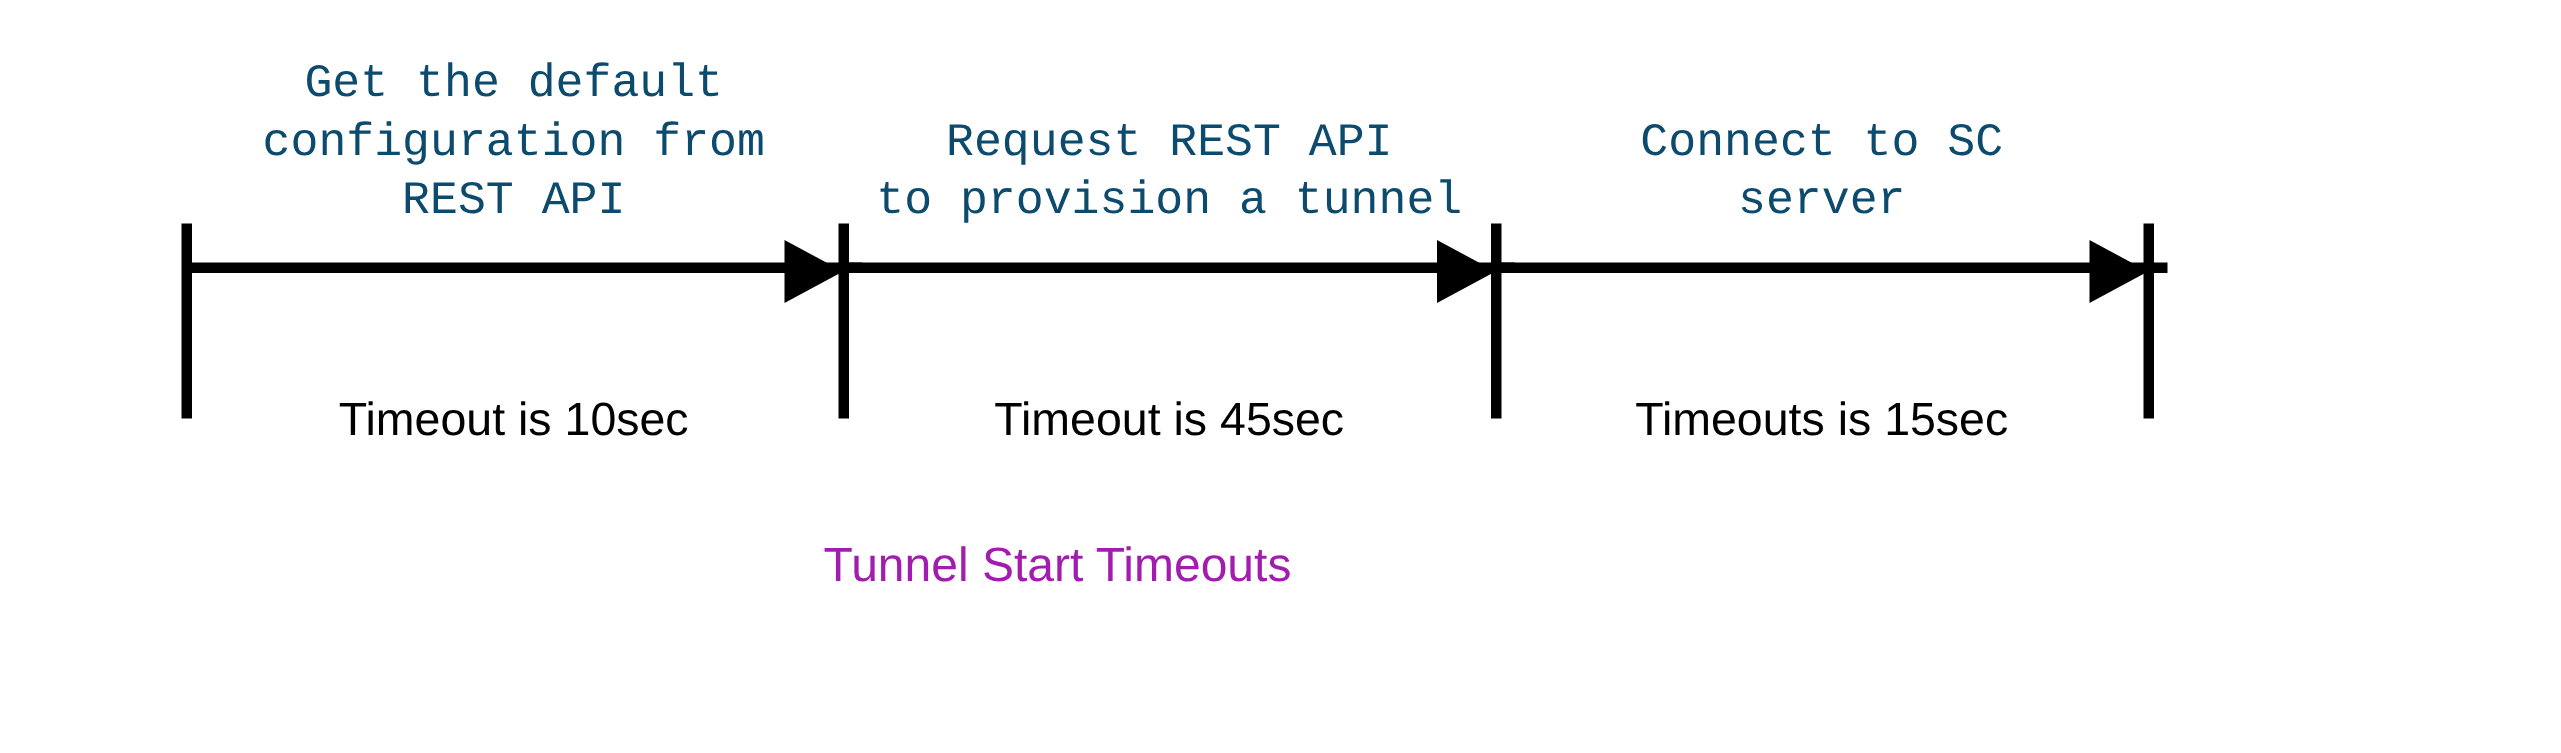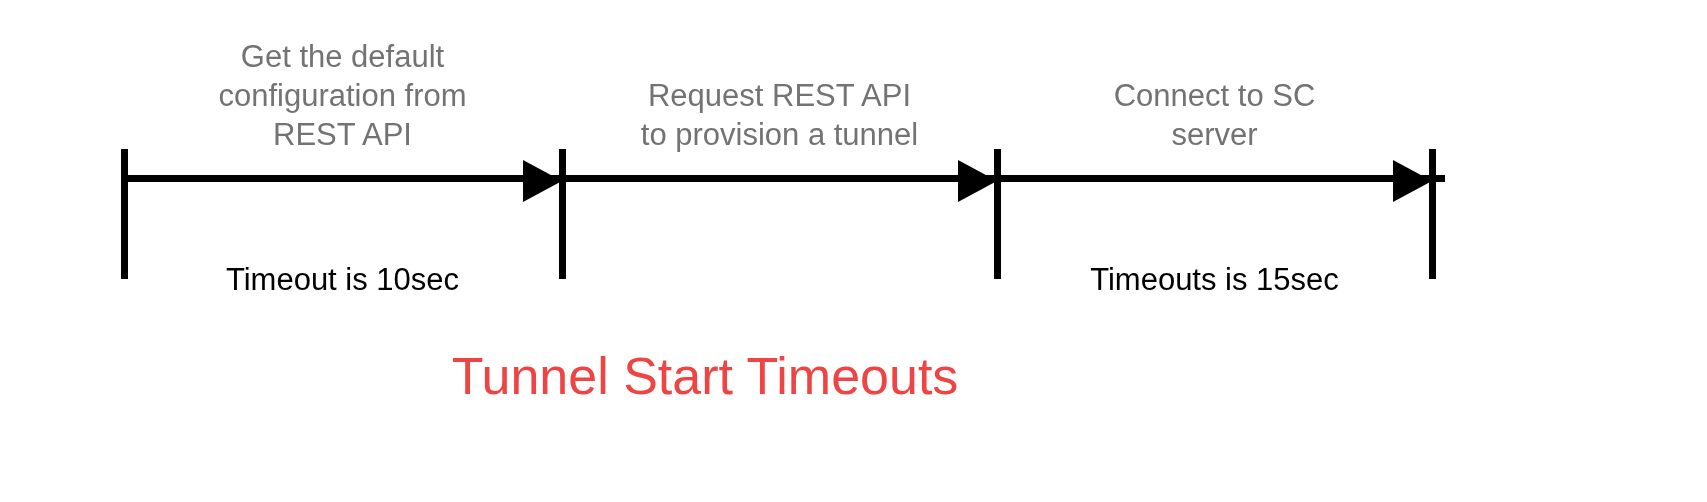--- a/index.html
+++ b/index.html
@@ -44,37 +44,38 @@
     border-left: 39px solid #000000;
     top: 160px;
   }
 
   
   .top-label {
     position: absolute;
     text-align: center;
     font-size: 31px;
     line-height: 39px;
-    color: #737373;
+    color: #0c4a6e;
     white-space: pre-line;
+    font-family: Liberation Mono, monospace;
   }
   .bottom-label {
     position: absolute;
     text-align: center;
     font-size: 31px;
     line-height: 36px;
     color: #000000;
     margin-top: 44px;
   }
   .diagram-title {
     position: absolute;
     text-align: center;
-    font-size: 52px;
+    font-size: 32px;
     line-height: 48px;
-    color: #ef4444;
+    color: #a21caf;
   }
 
   
   #top-label-0 { left: 123px;  width: 439px; bottom: 348px; }
   #top-label-1 { left: 562px;  width: 435px; bottom: 348px; }
   #top-label-2 { left: 997px;  width: 435px; bottom: 348px; }
 
   #bottom-label-0 { left: 123px; width: 439px; top: 218px; }
   #bottom-label-1 { left: 562px; width: 435px; top: 218px; }
   #bottom-label-2 { left: 997px; width: 435px; top: 218px; }
@@ -101,17 +102,18 @@
 
   <div class="top-label" id="top-label-0">Get the default
 configuration from
 REST API</div>
   <div class="top-label" id="top-label-1">Request REST API
 to provision a tunnel</div>
   <div class="top-label" id="top-label-2">Connect to SC
 server</div>
 
   <div class="bottom-label" id="bottom-label-0">Timeout is 10sec</div>
+  <div class="bottom-label" id="bottom-label-1">Timeout is 45sec</div>
   <div class="bottom-label" id="bottom-label-2">Timeouts is 15sec</div>
 
   <div class="diagram-title" id="diagram-title">Tunnel Start Timeouts</div>
 
 </div>
 
 </body></html>

